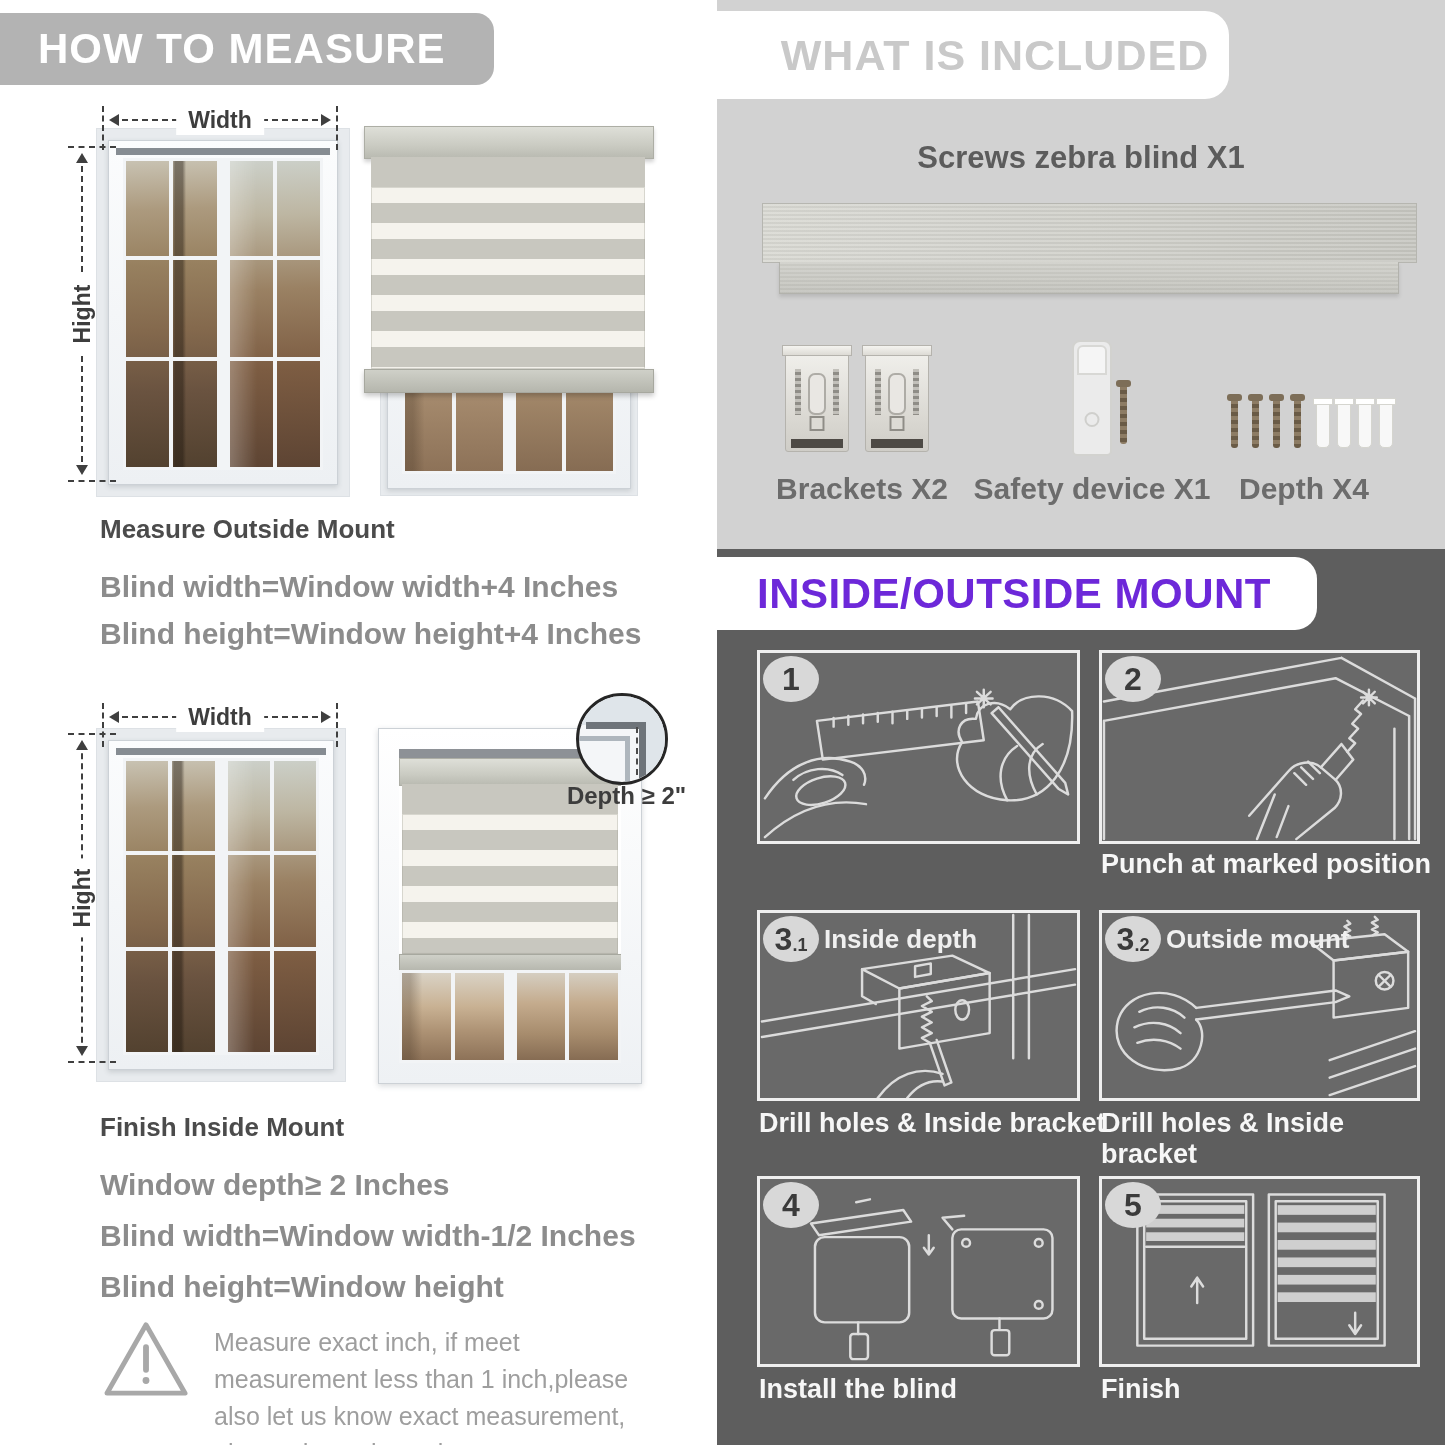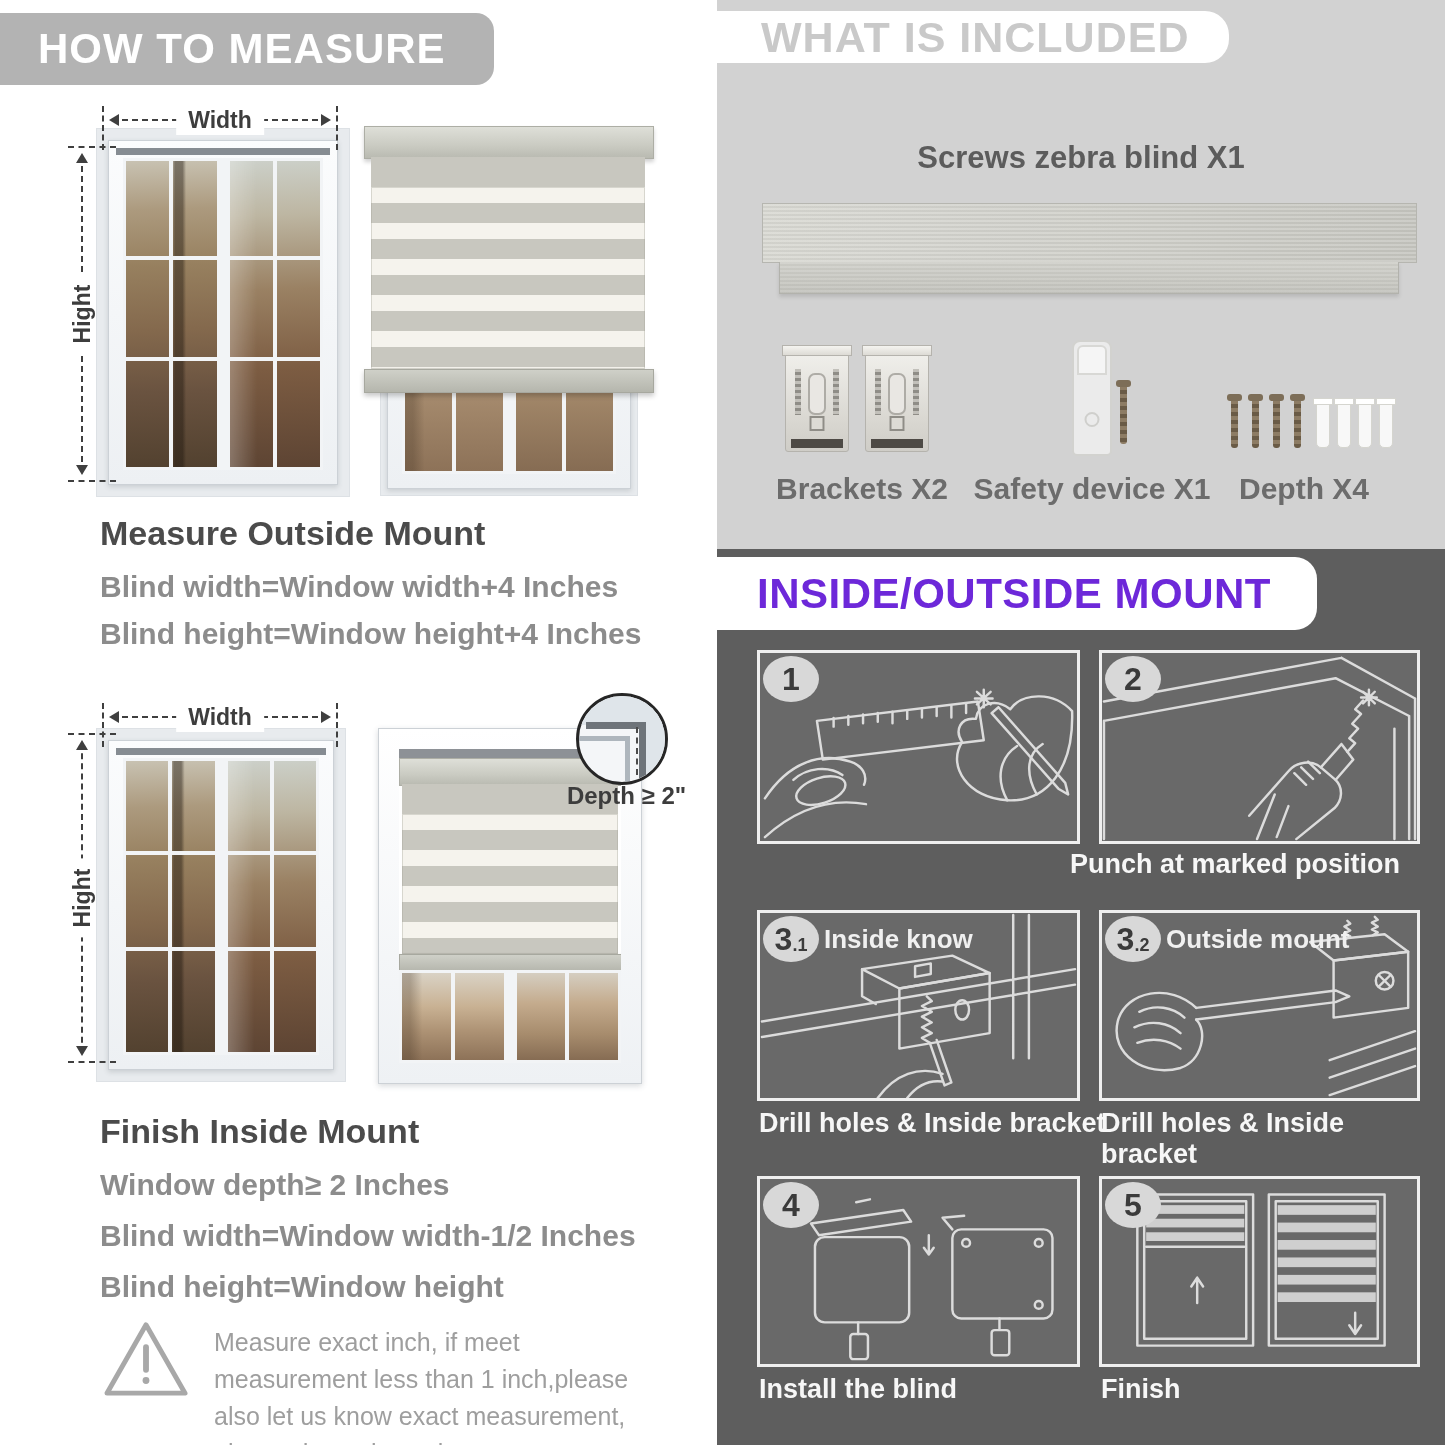--- a/index.html
+++ b/index.html
@@ -3,33 +3,33 @@
 <meta charset="utf-8">
 <style>
   html,body{margin:0;padding:0;background:#fff;}
   .page{position:relative;width:1445px;height:1445px;background:#ffffff;overflow:hidden;
         font-family:"Liberation Sans",sans-serif;}
 
   
   .htm-box{position:absolute;left:0;top:13px;width:494px;height:72px;background:#b3b3b3;
            border-radius:0 18px 18px 0;display:flex;align-items:center;}
   .htm-box span{color:#fff;font-size:42px;font-weight:700;letter-spacing:1px;padding-left:38px;}
-  .wii-box{position:absolute;left:717px;top:11px;width:512px;height:52px;background:#fff;
-           border-radius:0 24px 24px 0;display:flex;align-items:center;}
+  .wii-box{position:absolute;left:717px;top:11px;width:512px;height:88px;background:#fff;
+           border-radius:0 24px 24px 0;display:flex;align-items:center;justify-content:center;}
   .wii-box span{color:#c9c9c9;font-size:43px;font-weight:700;letter-spacing:1px;padding-left:44px;}
   .iom-box{position:absolute;left:717px;top:557px;width:600px;height:73px;background:#fff;
            border-radius:0 22px 22px 0;display:flex;align-items:center;z-index:3;}
   .iom-box span{color:#6d28d9;font-size:42px;font-weight:700;letter-spacing:.5px;padding-left:40px;}
 
   
   .panel-light{position:absolute;left:717px;top:0;width:728px;height:549px;background:#d2d2d2;}
   .panel-dark{position:absolute;left:717px;top:549px;width:728px;height:896px;background:#5e5e5e;}
 
   
-  .m-title{position:absolute;font-size:34px;font-weight:700;color:#4b4b4b;}
+  .m-title{position:absolute;font-size:26px;font-weight:700;color:#4b4b4b;}
   .m-line{position:absolute;font-size:30px;font-weight:700;color:#8c8c8c;}
   .warn-text{position:absolute;font-size:25px;line-height:37px;color:#9e9e9e;}
   .product-label{position:absolute;left:717px;top:140px;width:728px;text-align:center;
                  font-size:31px;font-weight:700;color:#5c5c5c;}
   .item-label{position:absolute;top:472px;text-align:center;font-size:30px;font-weight:700;color:#6c6c6c;}
   .caption{position:absolute;font-size:27px;font-weight:700;color:#f7f7f7;}
   .depth-label{position:absolute;left:554px;top:782px;width:145px;text-align:center;
                font-size:24px;font-weight:700;color:#3d3d3d;}
 
   
@@ -379,41 +379,41 @@
       <path d="M223,118 L244,94 M238,131 L256,110 M244,94 L256,110"></path>
       <path d="M250,102 l8,-9 l-6,-5 l9,-10 l-6,-5 l9,-10 l-6,-5 l8,-9"></path>
       <path d="M272,38 v16 M264,46 h16 M266,40 l12,12 M278,40 l-12,12"></path>
     </g>
       </svg>
     <div class="badge">
       <span class="n">2</span>
         <span class="sub"></span>
     </div>
   </div>
-  <div class="caption" style="left:1070px;top:849px">Punch at  marked position</div>
+  <div class="caption" style="left:1101px;top:849px">Punch at  marked position</div>
 
   <div class="step" style="left:757px;top:910px;width:323px;height:191px">
     <svg viewBox="0 0 323 191" preserveAspectRatio="none">
         <g class="art-stroke">
       <path d="M2,112 L321,58 M2,128 L321,74 M258,2 V150 M274,2 V150"></path>
       <path d="M104,58 L196,44 L234,62 L142,78 Z"></path>
       <path d="M142,78 L234,62 L234,124 L142,140 Z"></path>
       <path d="M104,58 L104,86 L118,94"></path>
       <path d="M158,55 l16,-3 v11 l-16,3 Z"></path>
       <ellipse cx="206" cy="100" rx="7" ry="10"></ellipse>
       <path d="M170,86 l5,5 l-10,5 l10,6 l-10,5 l10,6 l-10,5 l10,6 l-10,5 l8,5"></path>
       <path d="M173,134 L188,178 M180,131 L195,175 M188,178 L195,175"></path>
       <path d="M120,191 C138,166 162,158 186,166 M150,191 C160,178 172,172 186,174"></path>
     </g>
       </svg>
     <div class="badge">
       <span class="n">3</span>
         <span class="sub">.1</span>
     </div>
-    <span class="plabel">Inside know</span>
+    <span class="plabel">Inside depth</span>
   </div>
   <div class="caption" style="left:759px;top:1108px">Drill holes &amp;  Inside bracket</div>
 
   <div class="step" style="left:1099px;top:910px;width:321px;height:191px">
     <svg viewBox="0 0 321 191" preserveAspectRatio="none">
         <g class="art-stroke">
       <path d="M212,30 L288,22 L312,40 L236,49 Z"></path>
       <path d="M236,49 L312,40 L312,98 L236,108 Z"></path>
       <path d="M250,8 l3,3 l-6,3 l6,4 l-6,3 l6,3 l-5,3 M278,4 l3,3 l-6,3 l6,4 l-6,3 l6,3 l-5,3"></path>
       <circle cx="288" cy="70" r="9"></circle>

